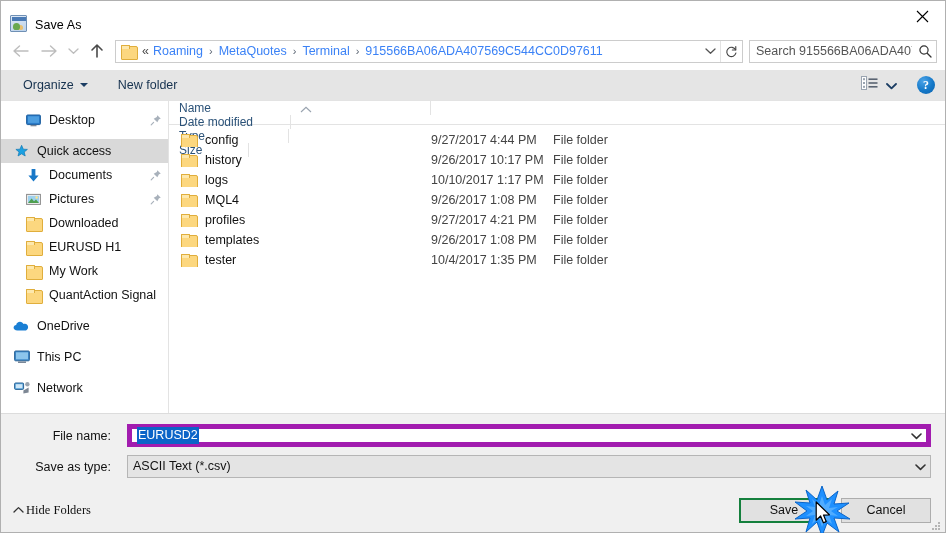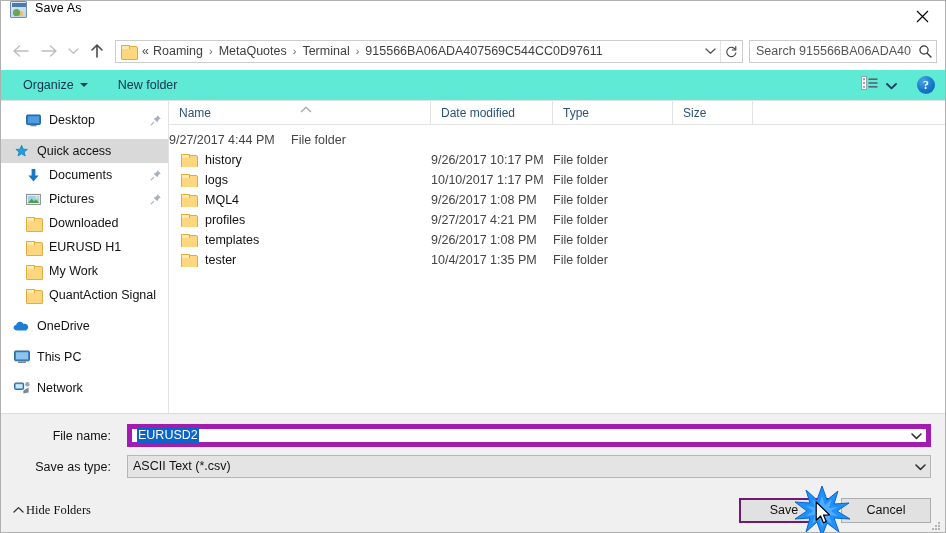--- a/index.html
+++ b/index.html
@@ -19,21 +19,21 @@
     display: flex;
     flex-direction: column;
   }
 
   
   .titlebar {
     height: 31px;
     min-height: 31px;
     background: #ffffff;
     display: flex;
-    align-items: flex-start;
+    align-items: flex-end;
     padding-left: 9px;
     position: relative;
   }
   .app-icon {
     width: 17px; height: 17px;
     margin-right: 8px;
     position: relative;
     flex: none;
     background: linear-gradient(160deg,#dfe9f5 0%,#bcd2ea 100%);
     border: 1px solid #6f90b5;
@@ -104,21 +104,21 @@
   .crumbs {
     display: flex;
     align-items: center;
     flex: 1 1 auto;
     min-width: 0;
     overflow: hidden;
     height: 100%;
   }
   .crumb {
     font-size: 12.5px;
-    color: #404040;
+    color: #3b82f6;
     padding: 0 2px;
     white-space: nowrap;
   }
   .crumb.chev-pre { color: #444; padding-left: 0; }
   .crumb-sep {
     color: #5a6472;
     font-size: 11px;
     padding: 0 4px;
     flex: none;
     line-height: 1;
@@ -156,21 +156,21 @@
   .searchbox input::placeholder { color: #555; opacity: 1; }
   .search-ico {
     width: 22px; height: 21px;
     display: flex; align-items: center; justify-content: center;
     flex: none;
   }
 
   
   .cmdbar {
     height: 31px; min-height: 31px;
-    background: #5eead4;
+    background: #e5e5e5;
     display: flex;
     align-items: center;
     padding: 0 10px 0 16px;
     border-bottom: 1px solid #e3e3e3;
     position: relative;
   }
   .cmd-item {
     font-size: 12.5px;
     color: #16324f;
     display: flex;
@@ -280,20 +280,21 @@
     background: #fff;
   }
   .colheader {
     height: 24px;
     min-height: 24px;
     display: flex;
     align-items: stretch;
     border-bottom: 1px solid #e3e3e3;
     position: relative;
     background: #fff;
+    flex-direction: column;
   }
   .col {
     font-size: 12px;
     color: #2b5278;
     display: flex;
     align-items: center;
     padding-left: 10px;
     border-right: 1px solid #e3e3e3;
     position: relative;
   }
@@ -413,21 +414,21 @@
     width: 90px;
     height: 25px;
     font-size: 12.5px;
     color: #111;
     background: #e1e1e1;
     border: 1px solid #adadad;
     display: flex; align-items: center; justify-content: center;
     font-family: "Liberation Sans", sans-serif;
   }
   .btn.default {
-    border: 2px solid #701a75;
+    border: 2px solid #15803d;
     background: #e1e1e1;
   }
   .grip {
     position: absolute;
     right: 3px; bottom: 2px;
     width: 12px; height: 12px;
   }
 
   
   .burst {
@@ -679,20 +680,24 @@
         <div class="col size">Size</div>
         <div class="sort-mark">
           <svg width="14" height="8" viewBox="0 0 14 8">
               <path d="M2 6 L7 1.4 L12 6" stroke="#9aa4b0" stroke-width="1.2" fill="none"></path>
             </svg>
         </div>
       </div>
 
       <div class="rows">
         <div class="row">
+          <div class="cell-name">
+            <span class="folder"></span>
+            <span>config</span>
+          </div>
           <div class="cell-date">9/27/2017 4:44 PM</div>
           <div class="cell-type">File folder</div>
           <div class="cell-size"></div>
         </div>
         <div class="row">
           <div class="cell-name">
             <span class="folder"></span>
             <span>history</span>
           </div>
           <div class="cell-date">9/26/2017 10:17 PM</div>

